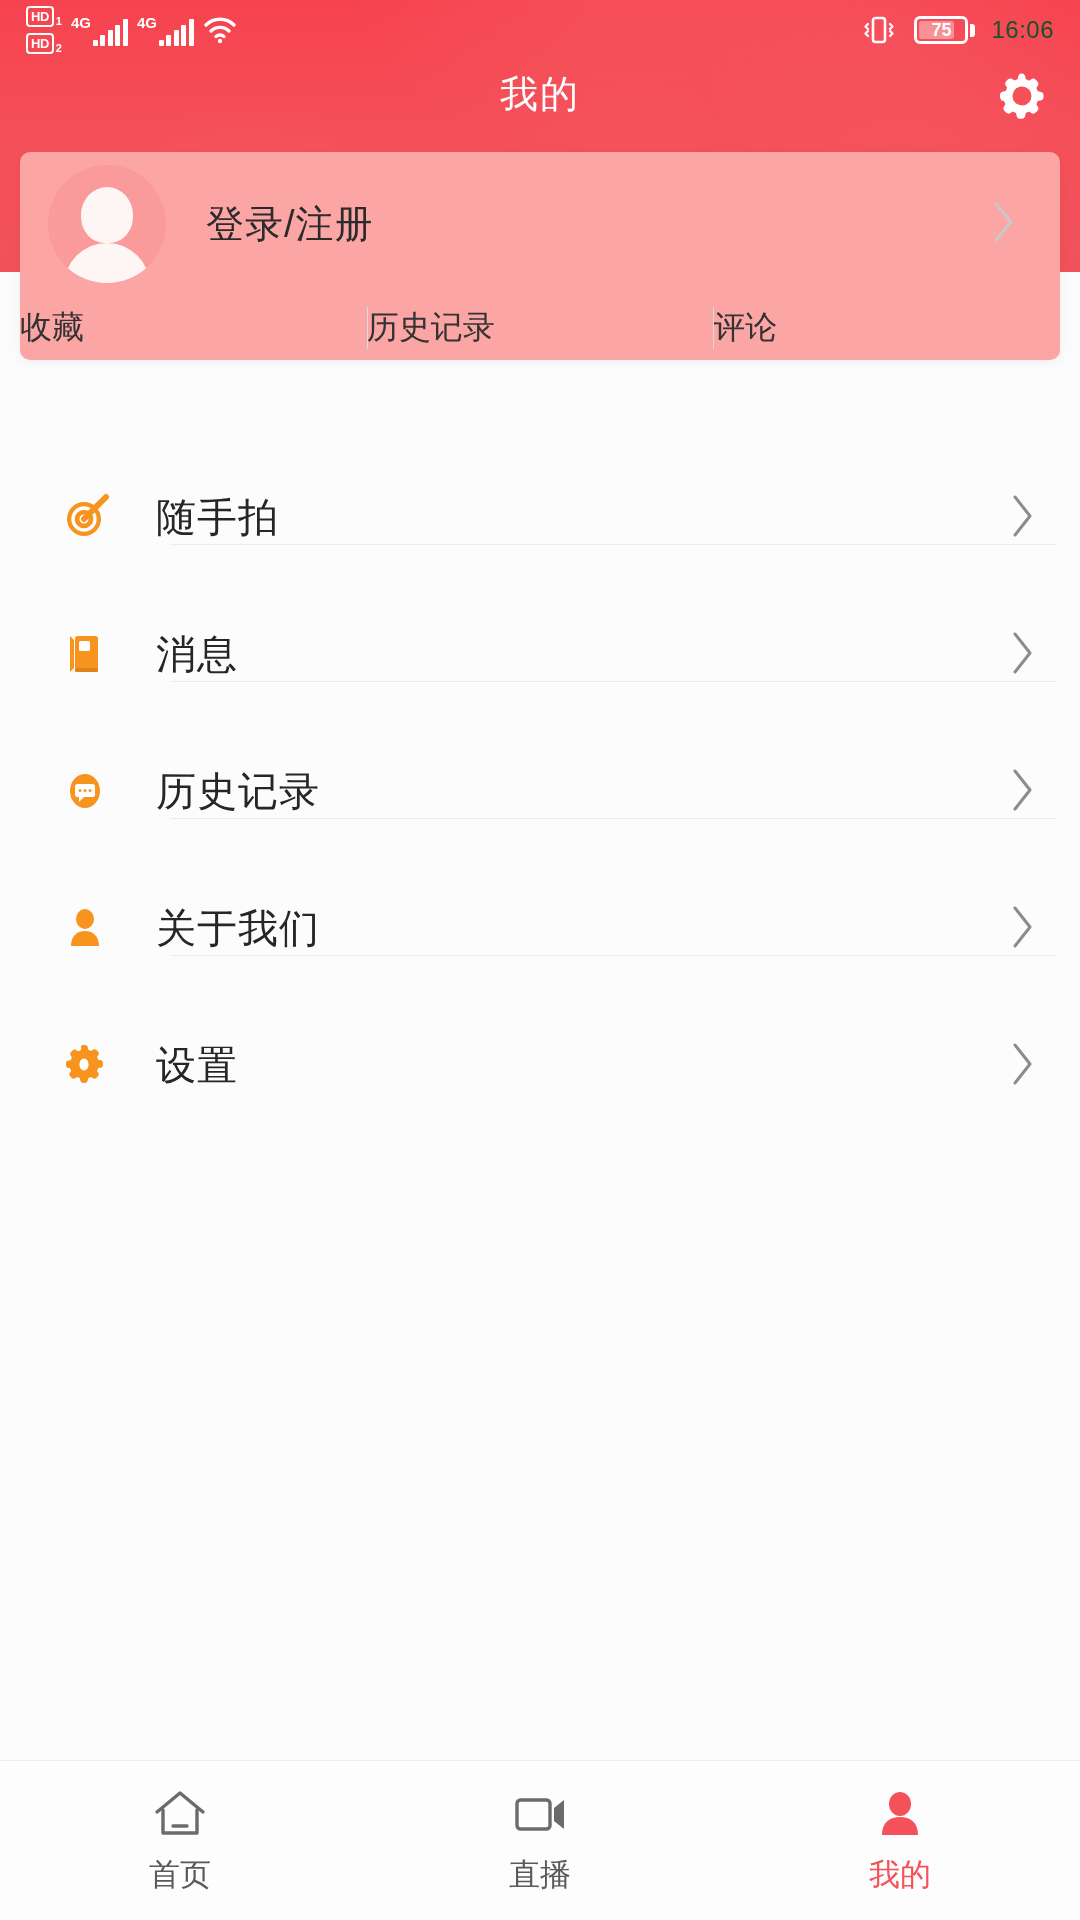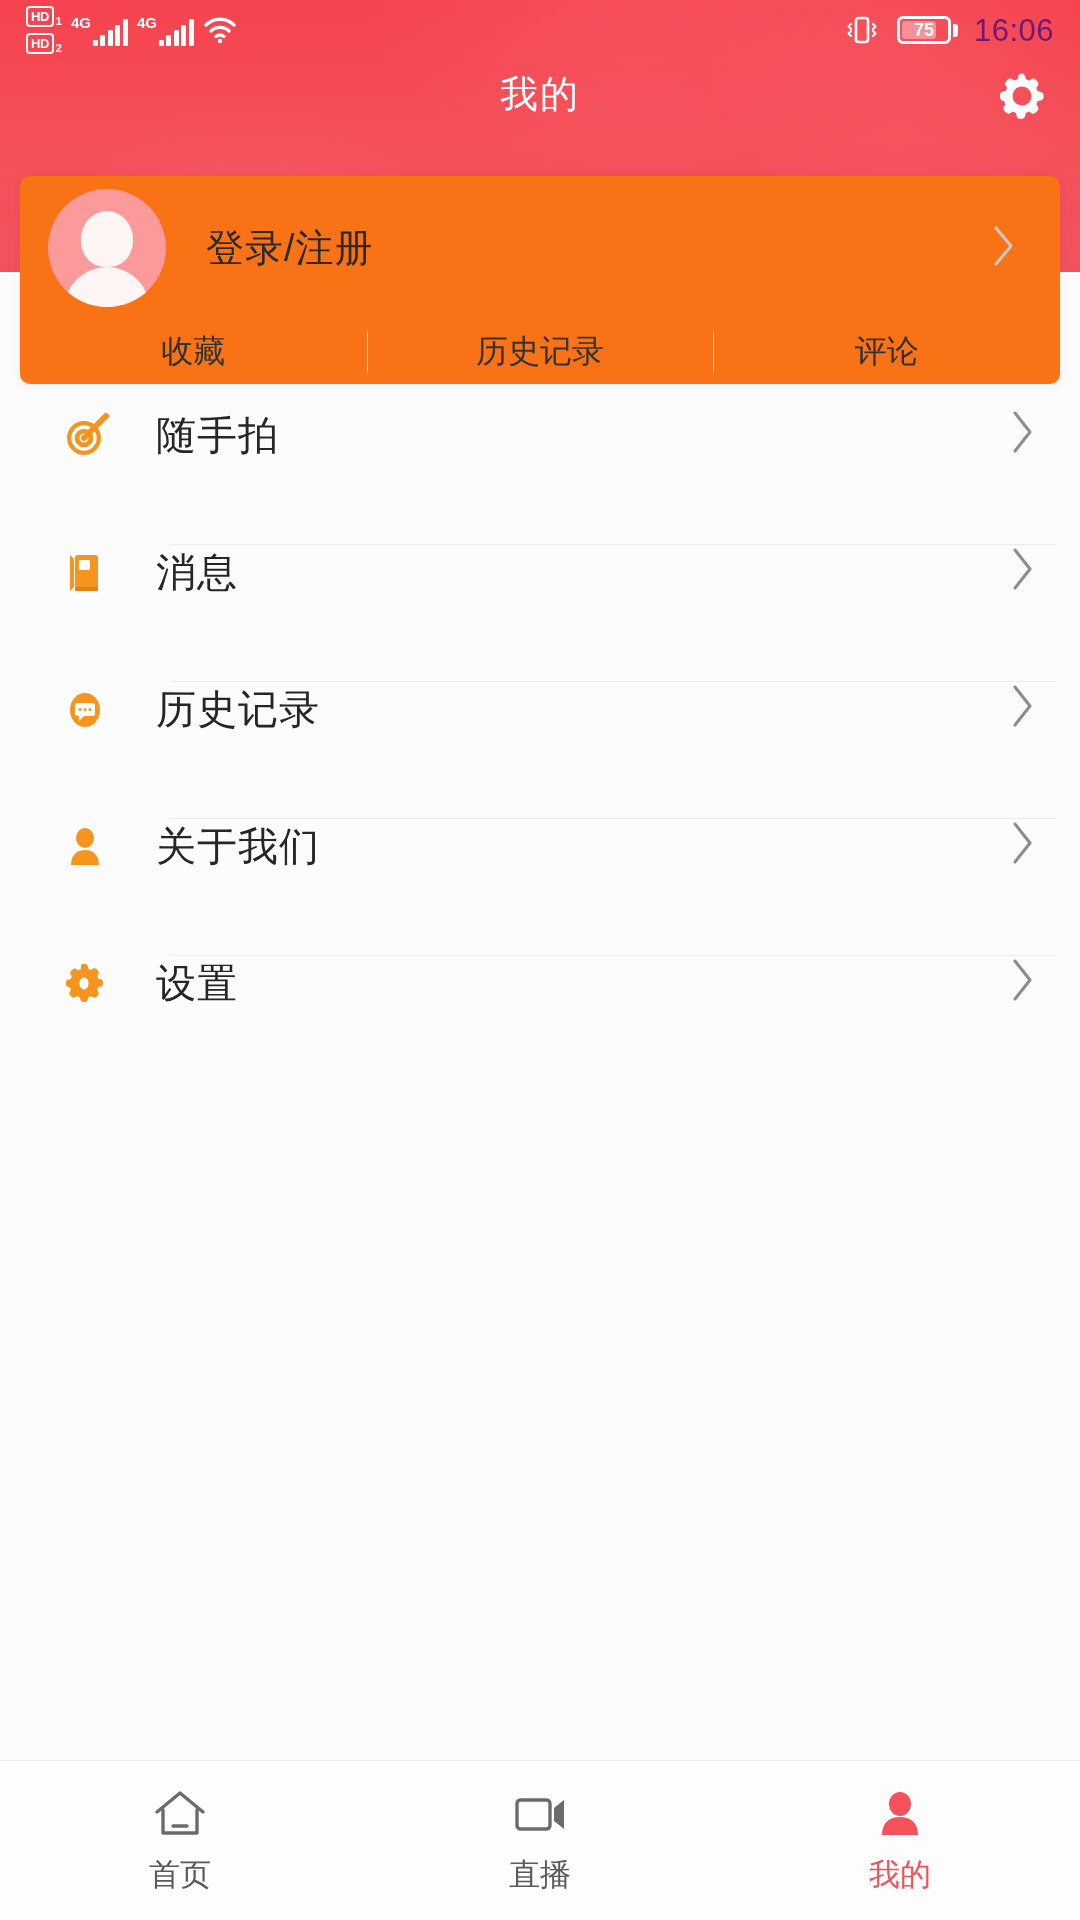--- a/index.html
+++ b/index.html
@@ -74,41 +74,41 @@
   }
   .batt-pct {
     position: relative; font-size: 18px; font-weight: bold; line-height: 1;
     color: #fff;
     text-align: right;
   }
   .batt-cap {
     width: 5px; height: 13px; background: #fff;
     border-radius: 0 3px 3px 0; margin-left: 2px;
   }
-  .clock { font-size: 31px; line-height: 1; color: #701a75; letter-spacing: 0.5px; }
+  .clock { font-size: 24px; line-height: 1; color: #14532d; letter-spacing: 0.5px; }
 
   
   .titlebar {
     position: absolute; top: 60px; left: 0;
     width: 1080px; height: 68px;
     display: flex; align-items: center; justify-content: center;
   }
   .title-text { color: #fff; font-size: 38px; letter-spacing: 2px; }
   .gear-btn {
     position: absolute; right: 26px; top: 50%;
     transform: translateY(-50%);
     width: 64px; height: 64px;
     display: flex; align-items: center; justify-content: center;
   }
 
   
   .card {
-    position: absolute; top: 176px; left: 20px;
+    position: absolute; top: 152px; left: 20px;
     width: 1040px; height: 208px;
-    background: #f97316;
+    background: #fca5a5;
     border-radius: 10px;
     box-shadow: 0 2px 10px rgba(0,0,0,0.05);
     z-index: 5;
     overflow: hidden;
   }
   .profile-row {
     position: absolute; top: 0; left: 0;
     width: 1040px; height: 144px;
     display: flex; align-items: center;
     padding: 0 28px;
@@ -139,40 +139,40 @@
     position: absolute; right: 44px; top: 50%;
     transform: translateY(-50%);
   }
 
   .tabs {
     position: absolute; bottom: 0; left: 0;
     width: 1040px; height: 64px;
     display: flex; align-items: center;
   }
   .tab {
-    flex: 1 1 0; text-align: center;
+    flex: 1 1 0; text-align: left;
     font-size: 32px; color: #333333;
     position: relative;
   }
   .tab + .tab::before {
     content: ""; position: absolute; left: 0; top: 50%;
     transform: translateY(-50%);
     width: 1px; height: 42px; background: #dcdcdc;
   }
 
   
   .menu {
     position: absolute; top: 408px; left: 0;
     width: 1080px;
     background: #fcfcfc;
   }
   .menu-item {
     position: relative;
     height: 137px;
-    display: flex; align-items: flex-start;
+    display: flex; align-items: flex-end;
     padding: 0 44px 0 58px;
     font-family: Liberation Mono, monospace;
   }
   .menu-icon {
     width: 56px; height: 56px; flex: 0 0 auto;
     display: flex; align-items: center; justify-content: center;
   }
   .menu-label {
     margin-left: 42px;
     font-size: 40px; color: #262626; letter-spacing: 1px;

